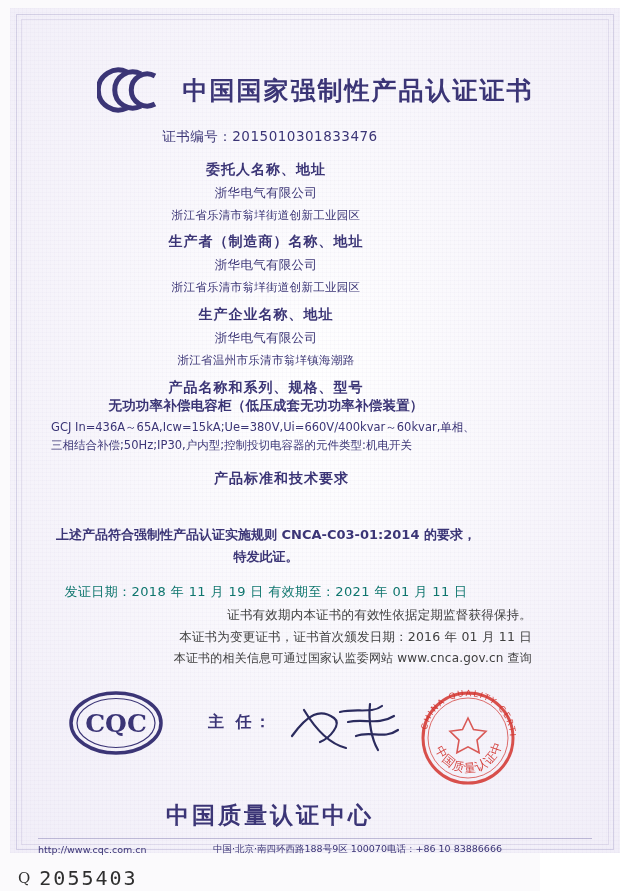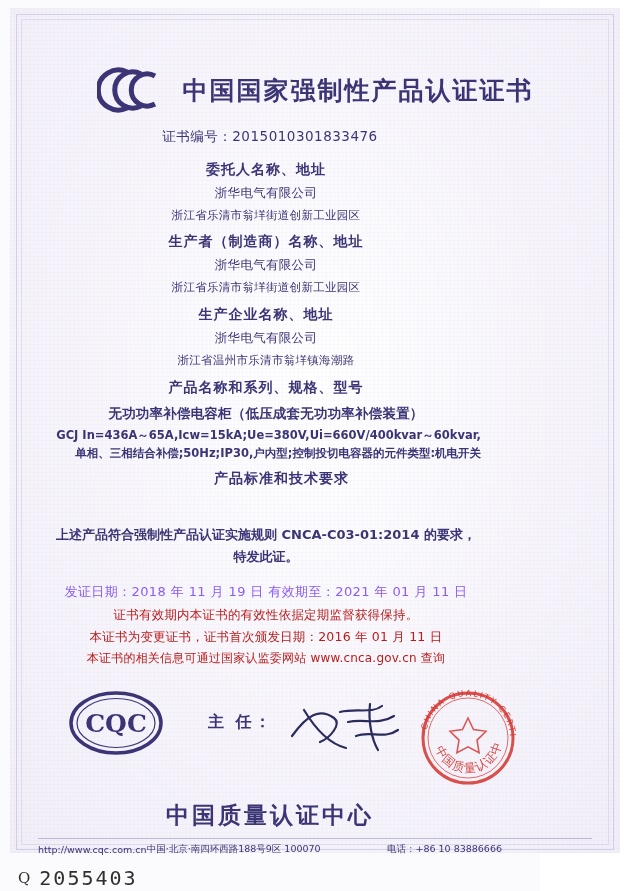--- a/index.html
+++ b/index.html
@@ -102,55 +102,54 @@
   .s-producer { top: 306px; }
   .s-product  { top: 379px; }
   .s-standard { top: 470px; padding-left: 31px; }
   .s-conform  { top: 524px; }
   .s-dates    { top: 581px; }
 
   .product-name {
     font-size: 13.5px;
     font-weight: bold;
     color: #3b3576;
-    margin-top: 8px;
     letter-spacing: 0.2px;
   }
   .product-spec {
     font-size: 11.5px;
     color: #3b3576;
     line-height: 1.55;
     margin: 4px auto 16px;
     width: 430px;
-    text-align: right;
-    font-weight: bold;
+    text-align: left;
   }
   .std-value {
     font-size: 13px;
     color: #3b3576;
     margin-top: 8px;
     letter-spacing: 0.5px;
   }
   .conform-line {
     font-size: 13px;
     font-weight: bold;
     color: #3b3576;
     line-height: 1.7;
   }
   .date-line {
     font-size: 13px;
-    color: #8b5cf6;
+    color: #0f766e;
     letter-spacing: 0.4px;
     line-height: 1.75;
   }
   .note-line {
     font-size: 12.5px;
-    color: #b91c1c;
+    color: #404040;
     letter-spacing: 0.2px;
     line-height: 1.75;
+    text-align: right;
   }
   .note-line.tiny { font-size: 12px; }
 
   
   .sign-row {
     position: absolute;
     left: 0; right: 16px; top: 690px;
     height: 80px;
   }
   .cqc-logo {
@@ -196,21 +195,21 @@
   }
   .footer {
     position: absolute;
     left: 38px; right: 38px; top: 843px;
     display: flex;
     justify-content: space-between;
     align-items: center;
     font-size: 9.5px;
     color: #3b3576;
   }
-  .footer .addr { flex: 1; text-align: left; }
+  .footer .addr { flex: 1; text-align: right; }
 
   .serial {
     position: absolute;
     left: 18px; top: 866px;
     display: flex;
     align-items: center;
     gap: 9px;
     color: #2f2f2f;
   }
   .serial .q {

